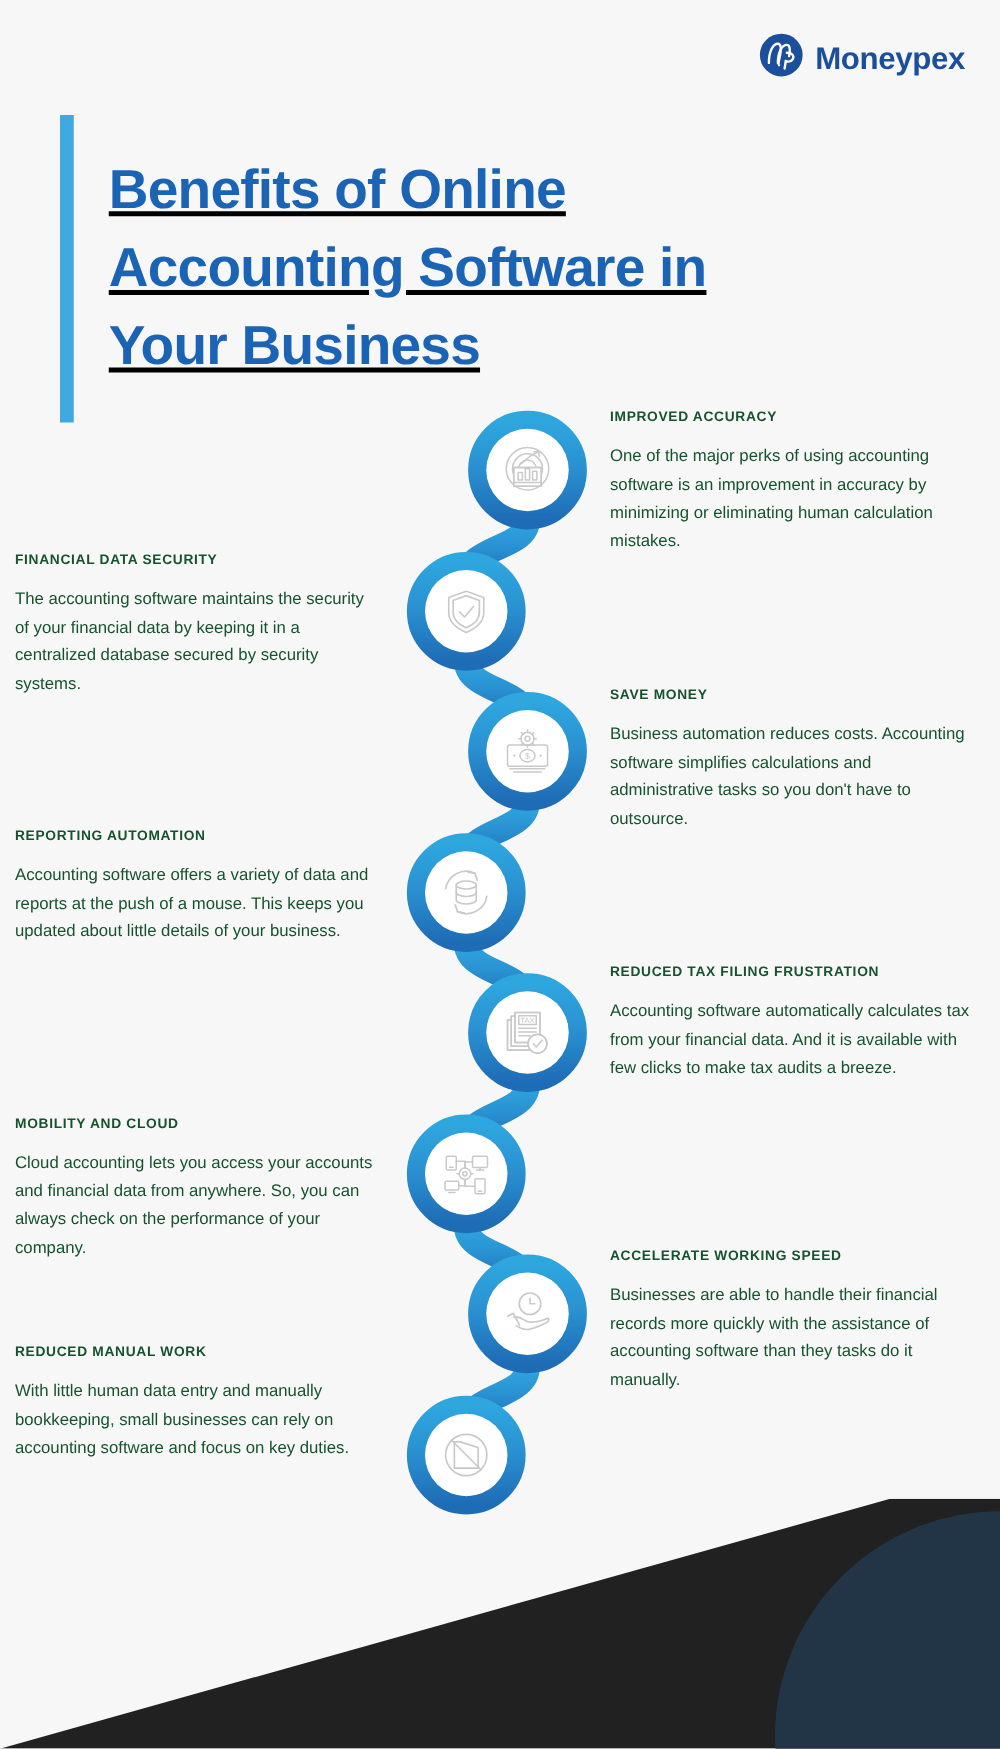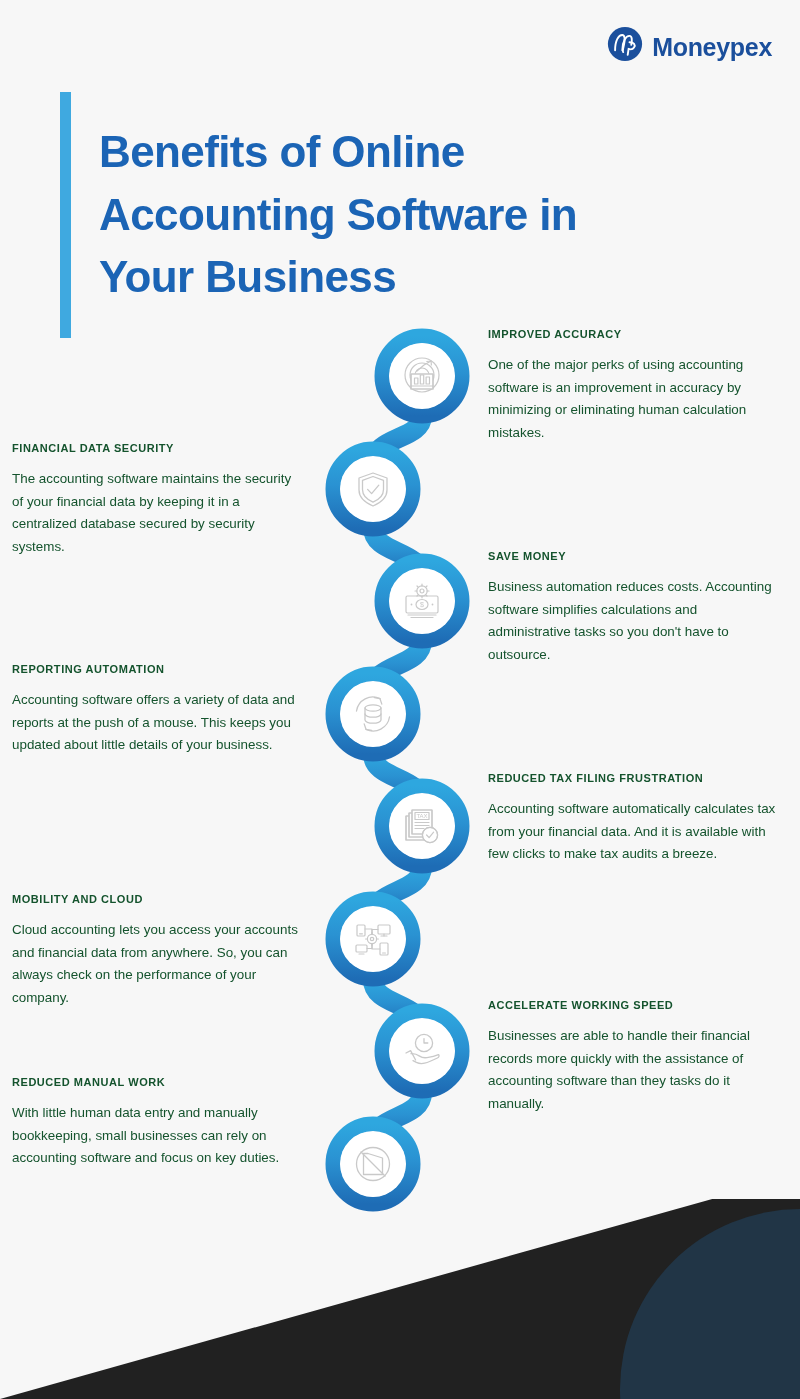--- a/index.html
+++ b/index.html
@@ -28,23 +28,24 @@
   .logo-text {
     font-size: 25px;
     font-weight: bold;
     color: #1b4f9c;
     letter-spacing: -0.3px;
   }
 
   .title-wrap {
     position: absolute;
     top: 92px;
-    left: 60px;
+    left: 48px;
     display: flex;
     align-items: stretch;
+    text-decoration: underline;
   }
   .title-bar {
     width: 11px;
     background: #3fa9e0;
     margin-right: 28px;
     flex: none;
   }
   .title {
     font-size: 44px;
     line-height: 1.42;

